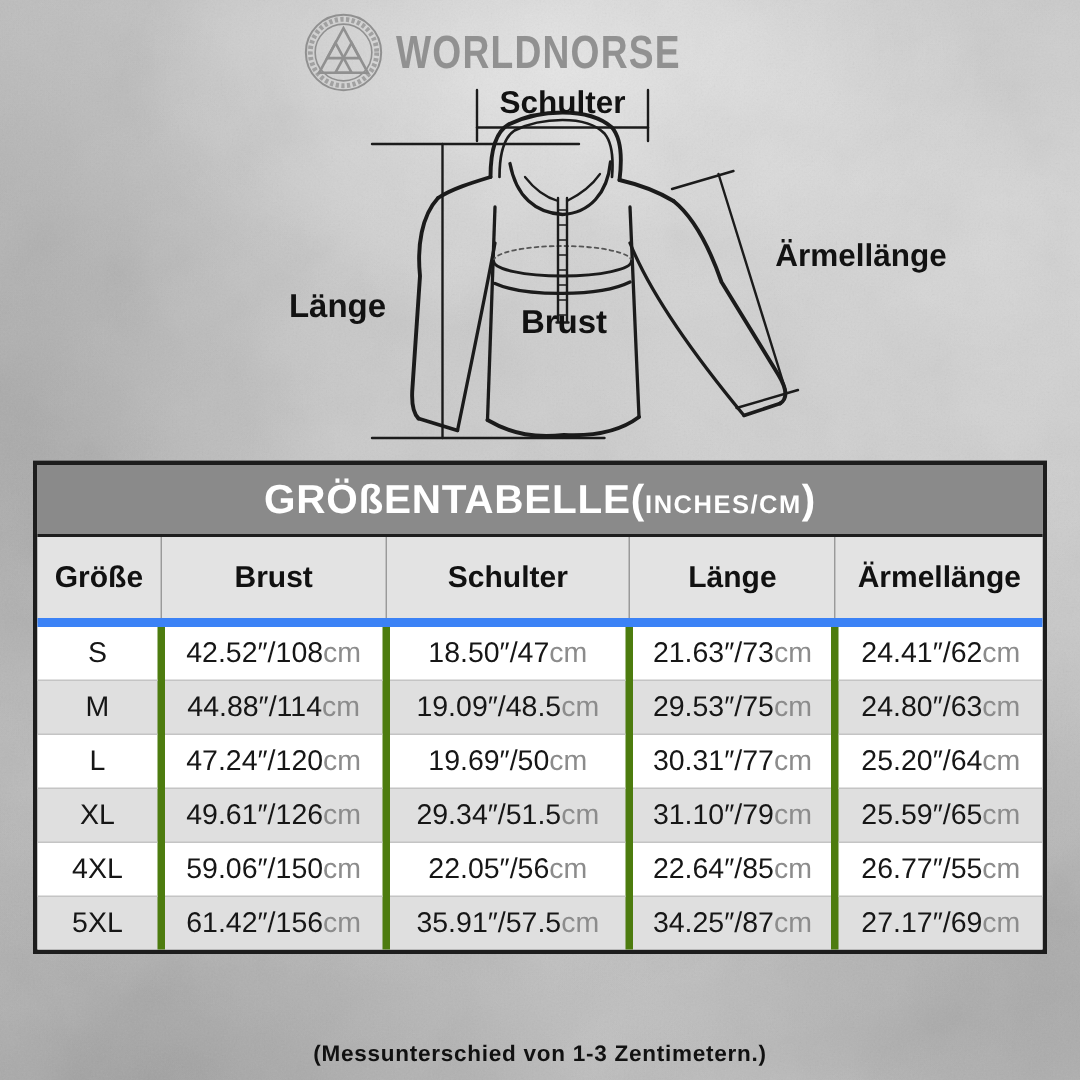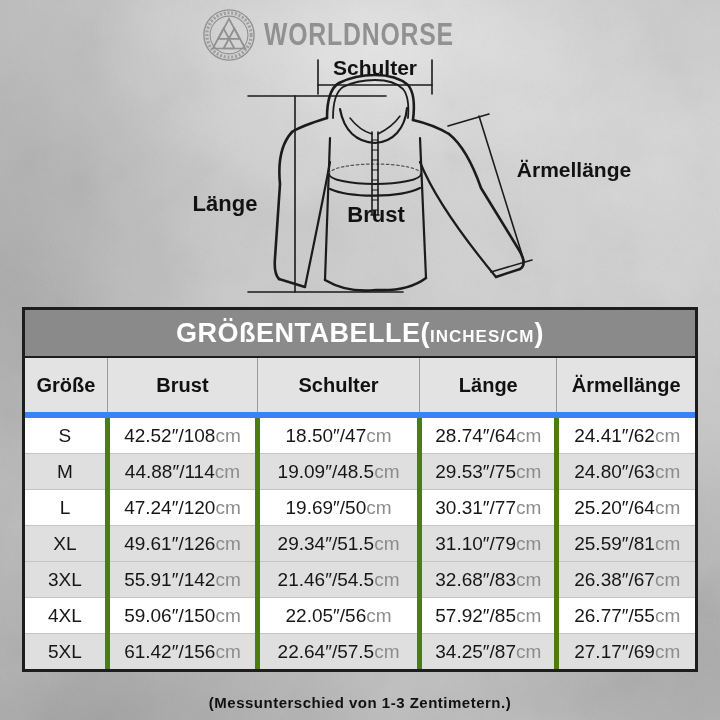--- a/index.html
+++ b/index.html
@@ -177,21 +177,21 @@
           <th>Schulter</th>
           <th>Länge</th>
           <th>Ärmellänge</th>
         </tr>
       </thead>
       <tbody>
           <tr>
             <td>S</td>
             <td><span>42.52″/108</span><span class="unit">cm</span></td>
             <td><span>18.50″/47</span><span class="unit">cm</span></td>
-            <td><span>28.74″/64</span><span class="unit">cm</span></td>
+            <td><span>21.63″/73</span><span class="unit">cm</span></td>
             <td><span>24.41″/62</span><span class="unit">cm</span></td>
           </tr>
           <tr class="alt">
             <td>M</td>
             <td><span>44.88″/114</span><span class="unit">cm</span></td>
             <td><span>19.09″/48.5</span><span class="unit">cm</span></td>
             <td><span>29.53″/75</span><span class="unit">cm</span></td>
             <td><span>24.80″/63</span><span class="unit">cm</span></td>
           </tr>
           <tr>
@@ -199,40 +199,33 @@
             <td><span>47.24″/120</span><span class="unit">cm</span></td>
             <td><span>19.69″/50</span><span class="unit">cm</span></td>
             <td><span>30.31″/77</span><span class="unit">cm</span></td>
             <td><span>25.20″/64</span><span class="unit">cm</span></td>
           </tr>
           <tr class="alt">
             <td>XL</td>
             <td><span>49.61″/126</span><span class="unit">cm</span></td>
             <td><span>29.34″/51.5</span><span class="unit">cm</span></td>
             <td><span>31.10″/79</span><span class="unit">cm</span></td>
-            <td><span>25.59″/81</span><span class="unit">cm</span></td>
-          </tr>
-          <tr class="alt">
-            <td>3XL</td>
-            <td><span>55.91″/142</span><span class="unit">cm</span></td>
-            <td><span>21.46″/54.5</span><span class="unit">cm</span></td>
-            <td><span>32.68″/83</span><span class="unit">cm</span></td>
-            <td><span>26.38″/67</span><span class="unit">cm</span></td>
+            <td><span>25.59″/65</span><span class="unit">cm</span></td>
           </tr>
           <tr>
             <td>4XL</td>
             <td><span>59.06″/150</span><span class="unit">cm</span></td>
             <td><span>22.05″/56</span><span class="unit">cm</span></td>
-            <td><span>57.92″/85</span><span class="unit">cm</span></td>
+            <td><span>22.64″/85</span><span class="unit">cm</span></td>
             <td><span>26.77″/55</span><span class="unit">cm</span></td>
           </tr>
           <tr class="alt">
             <td>5XL</td>
             <td><span>61.42″/156</span><span class="unit">cm</span></td>
-            <td><span>22.64″/57.5</span><span class="unit">cm</span></td>
+            <td><span>35.91″/57.5</span><span class="unit">cm</span></td>
             <td><span>34.25″/87</span><span class="unit">cm</span></td>
             <td><span>27.17″/69</span><span class="unit">cm</span></td>
           </tr>
         </tbody>
     </table>
   </div>
 
   <div class="footnote">(Messunterschied von 1-3 Zentimetern.)</div>
 </div>
 

